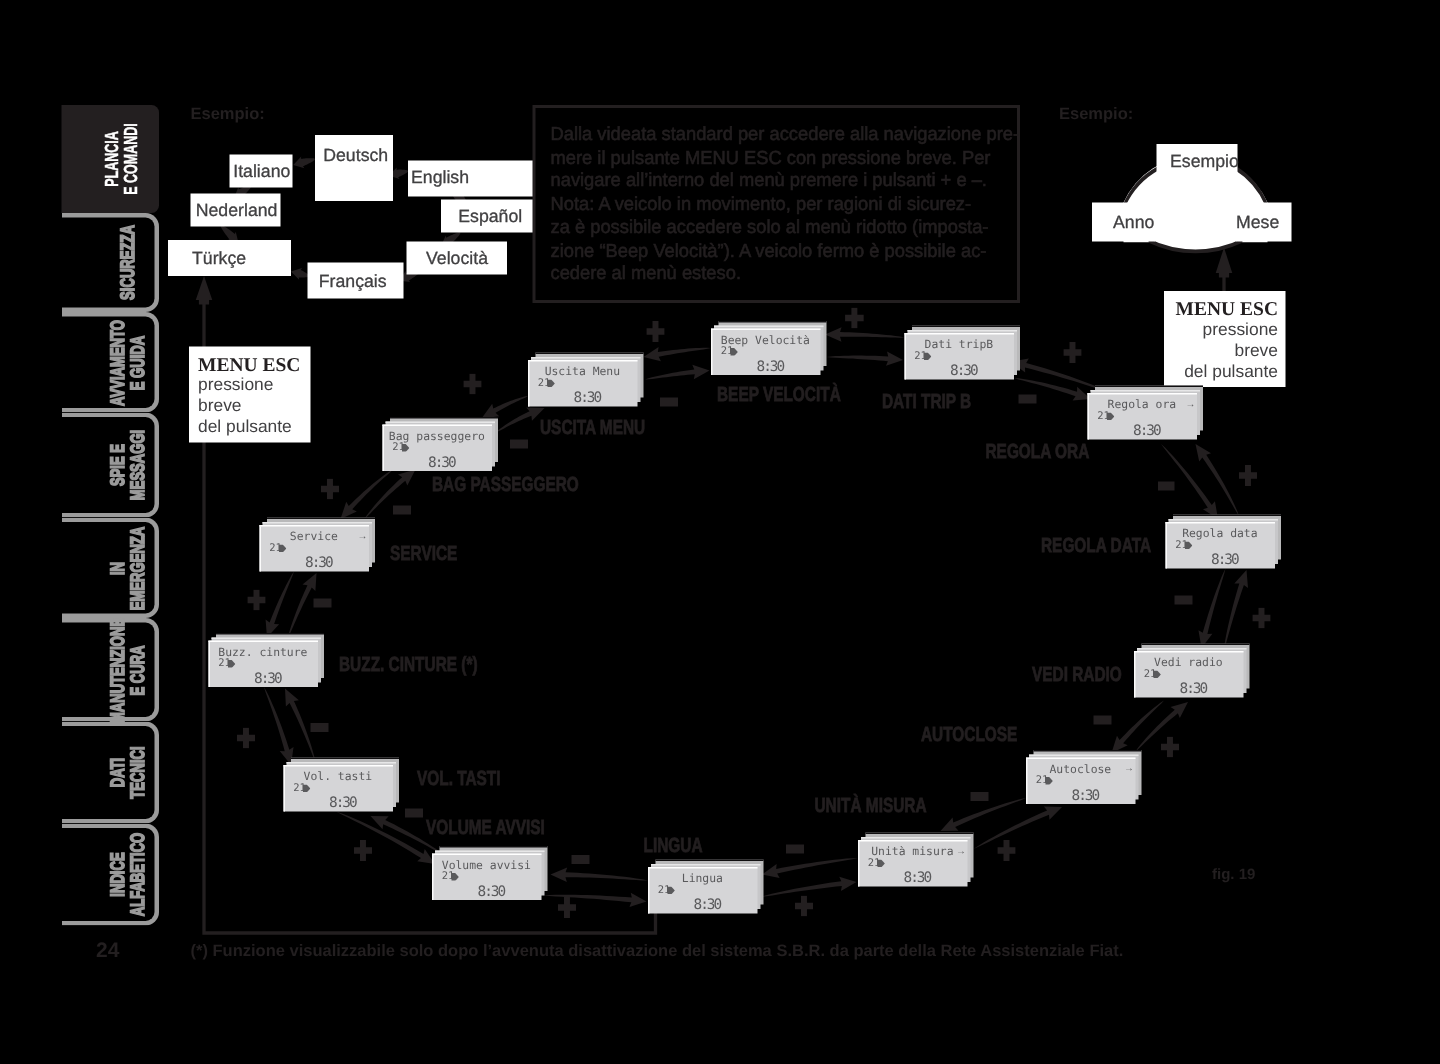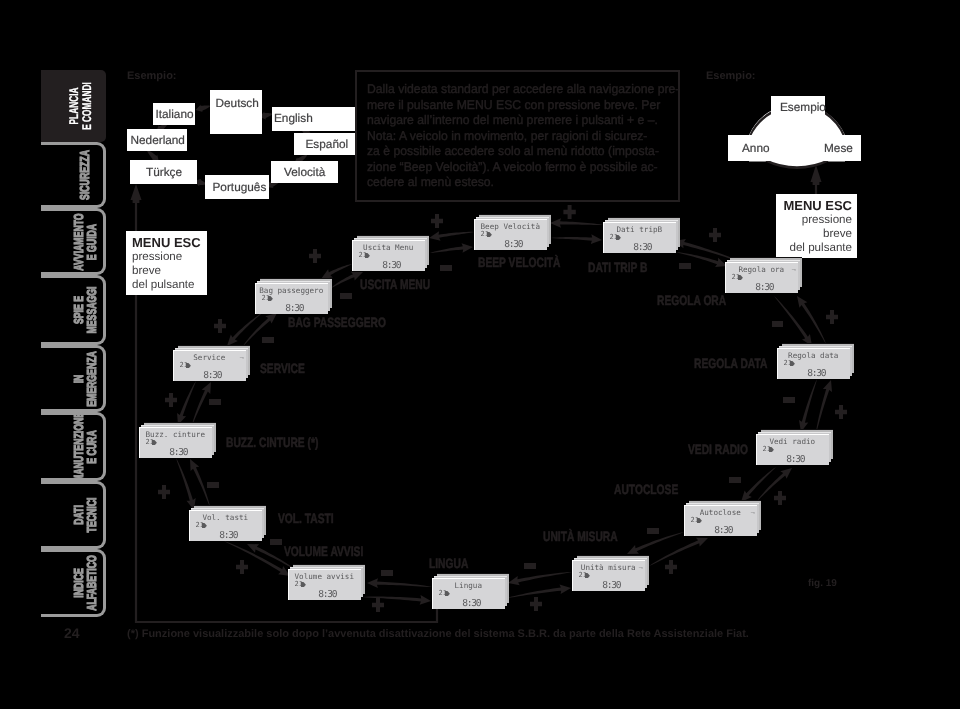--- a/index.html
+++ b/index.html
@@ -54,21 +54,21 @@
   .lcd .t3{left:3px;top:26px;width:72.5px;text-align:center;font-size:9.6px;letter-spacing:-1.3px;}
   .lcd .ar{position:absolute;right:5px;top:9.6px;font-size:6.6px;color:#5a5a5c;line-height:1;}
 
   .cap{position:absolute;color:#231f20;font-weight:bold;font-size:13.6px;white-space:nowrap;
        transform:scaleX(.755);transform-origin:0 0;line-height:1;
        -webkit-text-stroke:0.55px #231f20;}
   .lcdicon{position:absolute;left:12.5px;top:17.8px;width:5.4px;height:5.4px;background:#5a5a5c;
      -webkit-clip-path:polygon(0 0,55% 0,100% 50%,55% 100%,0 100%);
      clip-path:polygon(0 0,55% 0,100% 50%,55% 100%,0 100%);}
   .mesc{padding:4px 5px 0 6px;line-height:1.18;}
-  .mesc b{display:block;font-size:13px;color:#231f20;font-weight:bold;}
+  .mesc b{display:block;font-size:13px;color:#231f20;font-weight:bold;font-family:Liberation Serif, serif;}
   .mesc span{display:block;font-size:11.6px;color:#414042;}
   .mesc.right{text-align:right;}
 
   
   .sg{position:absolute;background:#231f20;}
   .sg.plus{width:12.4px;height:14px;
      -webkit-clip-path:polygon(34% 0,66% 0,66% 34%,100% 34%,100% 66%,66% 66%,66% 100%,34% 100%,34% 66%,0 66%,0 34%,34% 34%);
      clip-path:polygon(34% 0,66% 0,66% 34%,100% 34%,100% 66%,66% 66%,66% 100%,34% 100%,34% 66%,0 66%,0 34%,34% 34%);}
   .sg.minus{width:11.2px;height:5.4px;}
 
@@ -187,25 +187,25 @@
   <div id="boxlayer">
       <div class="wbox lang" style="left:210px;top:90px;width:52px;height:44px">
         <span style="left:5.5px;top:7.5px">Deutsch</span>
       </div>
       <div class="wbox lang" style="left:153px;top:103px;width:42px;height:22px">
         <span style="left:2.5px;top:5.5px">Italiano</span>
       </div>
       <div class="wbox lang" style="left:127px;top:129px;width:60px;height:22px">
         <span style="left:3.5px;top:5.5px">Nederland</span>
       </div>
-      <div class="wbox lang" style="left:130px;top:160px;width:67px;height:24px">
+      <div class="wbox lang" style="left:112px;top:160px;width:82px;height:24px">
         <span style="left:16px;top:6.5px">Türkçe</span>
       </div>
       <div class="wbox lang" style="left:205px;top:175px;width:64px;height:24px">
-        <span style="left:7.5px;top:6.5px">Português</span>
+        <span style="left:7.5px;top:6.5px">Français</span>
       </div>
       <div class="wbox lang" style="left:272px;top:107px;width:84px;height:24px">
         <span style="left:2px;top:5.5px">English</span>
       </div>
       <div class="wbox lang" style="left:294px;top:133px;width:62px;height:22px">
         <span style="left:11.5px;top:5.5px">Español</span>
       </div>
       <div class="wbox lang" style="left:271px;top:161px;width:67px;height:22px">
         <span style="left:13px;top:5.5px">Velocità</span>
       </div>

